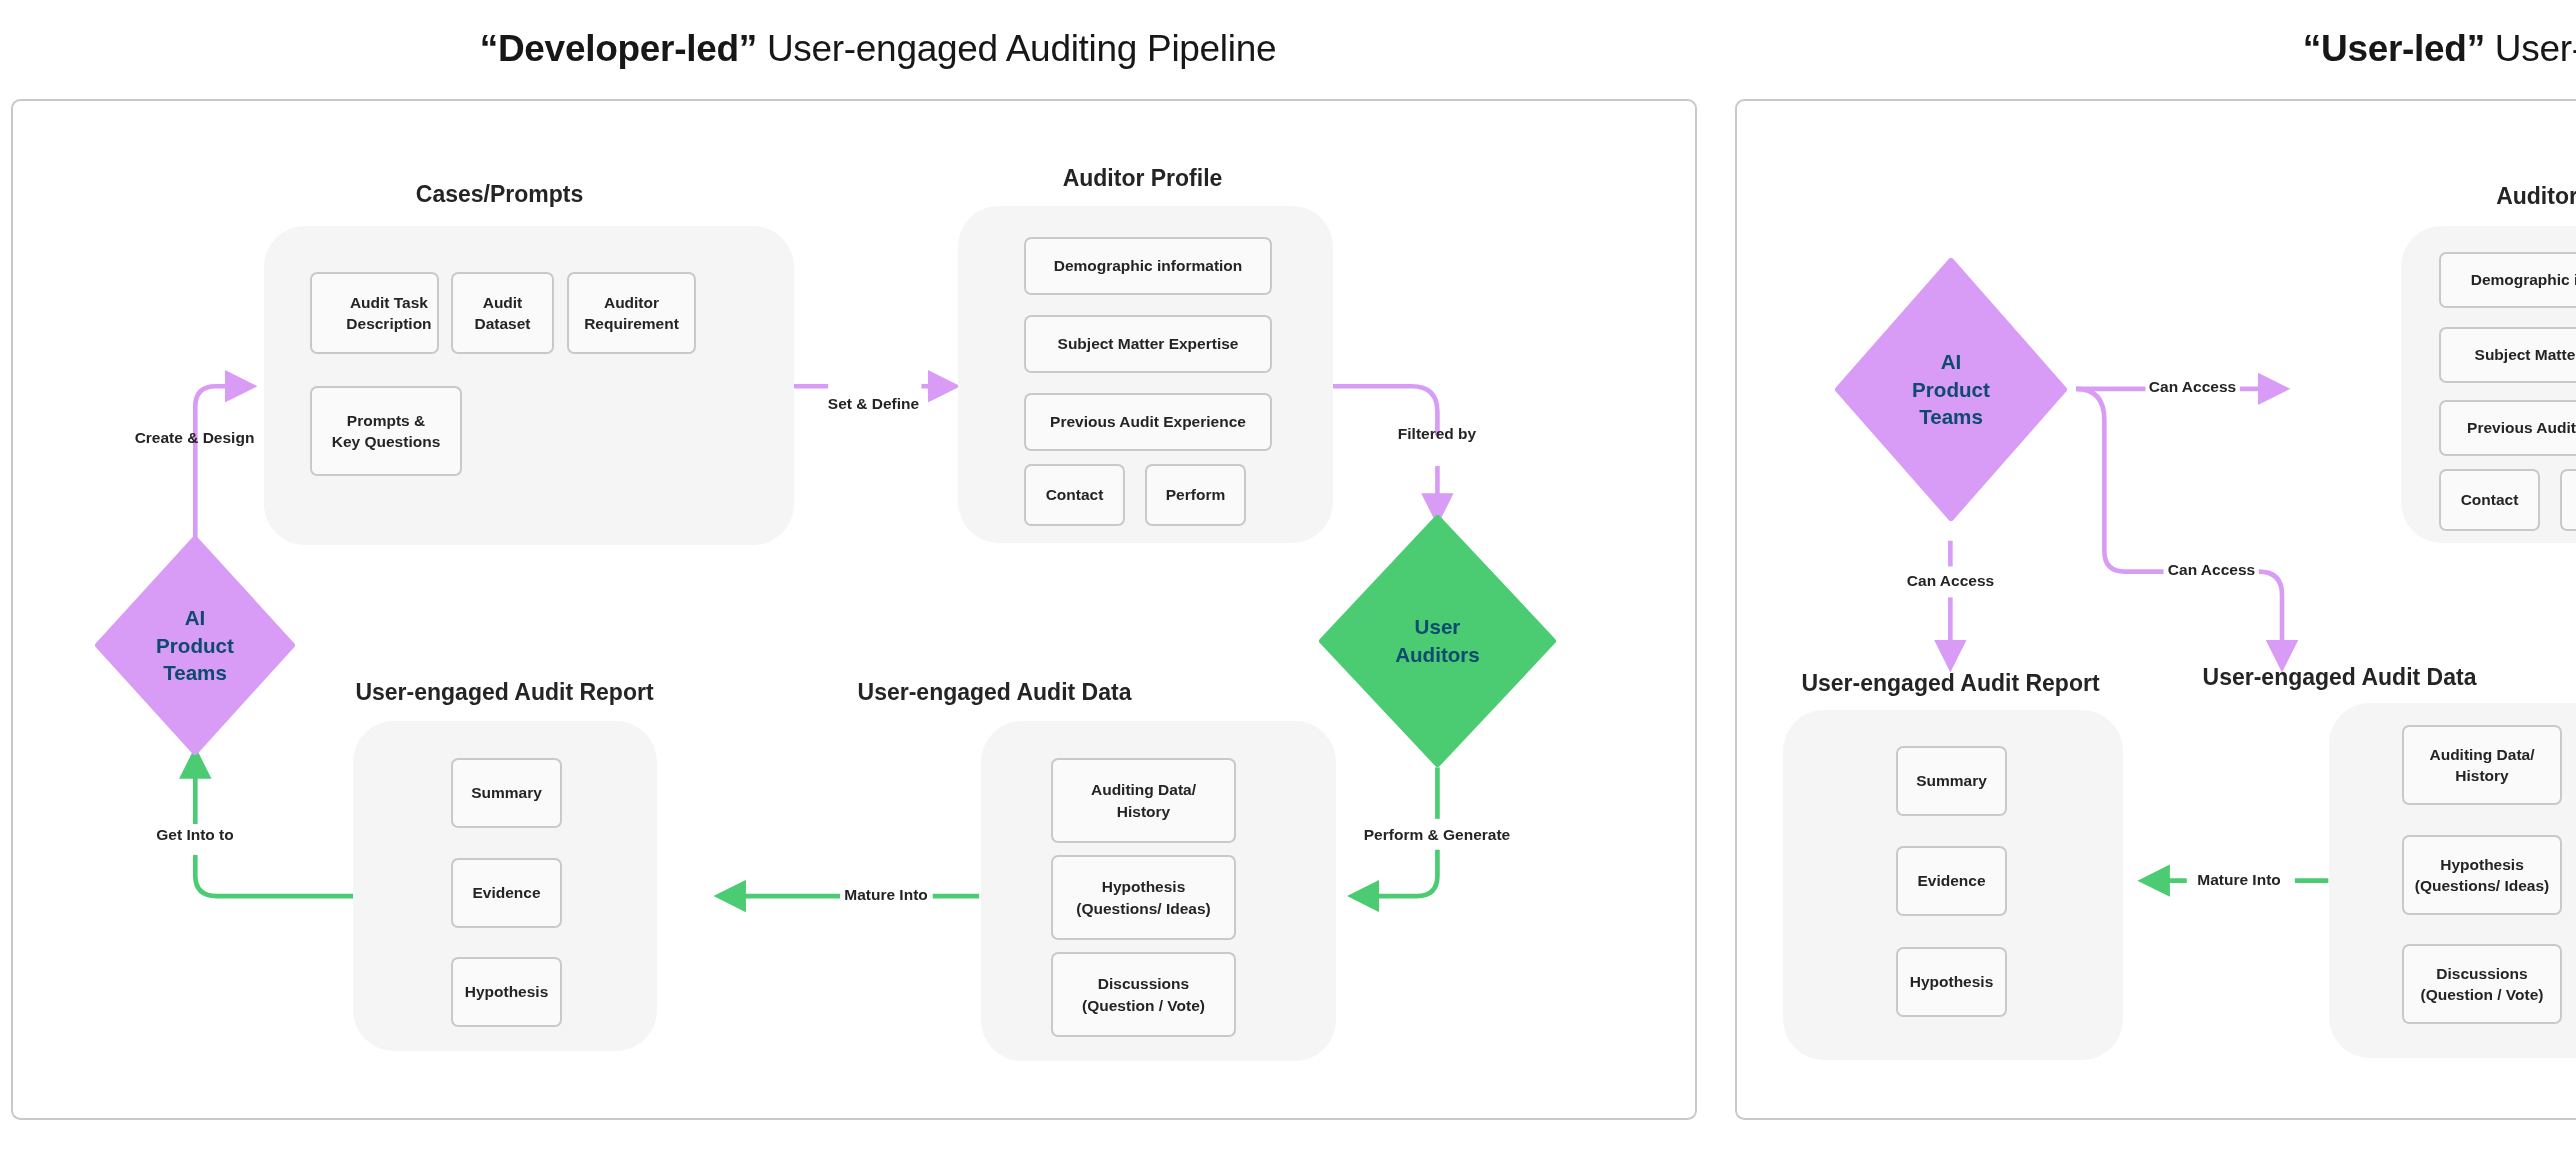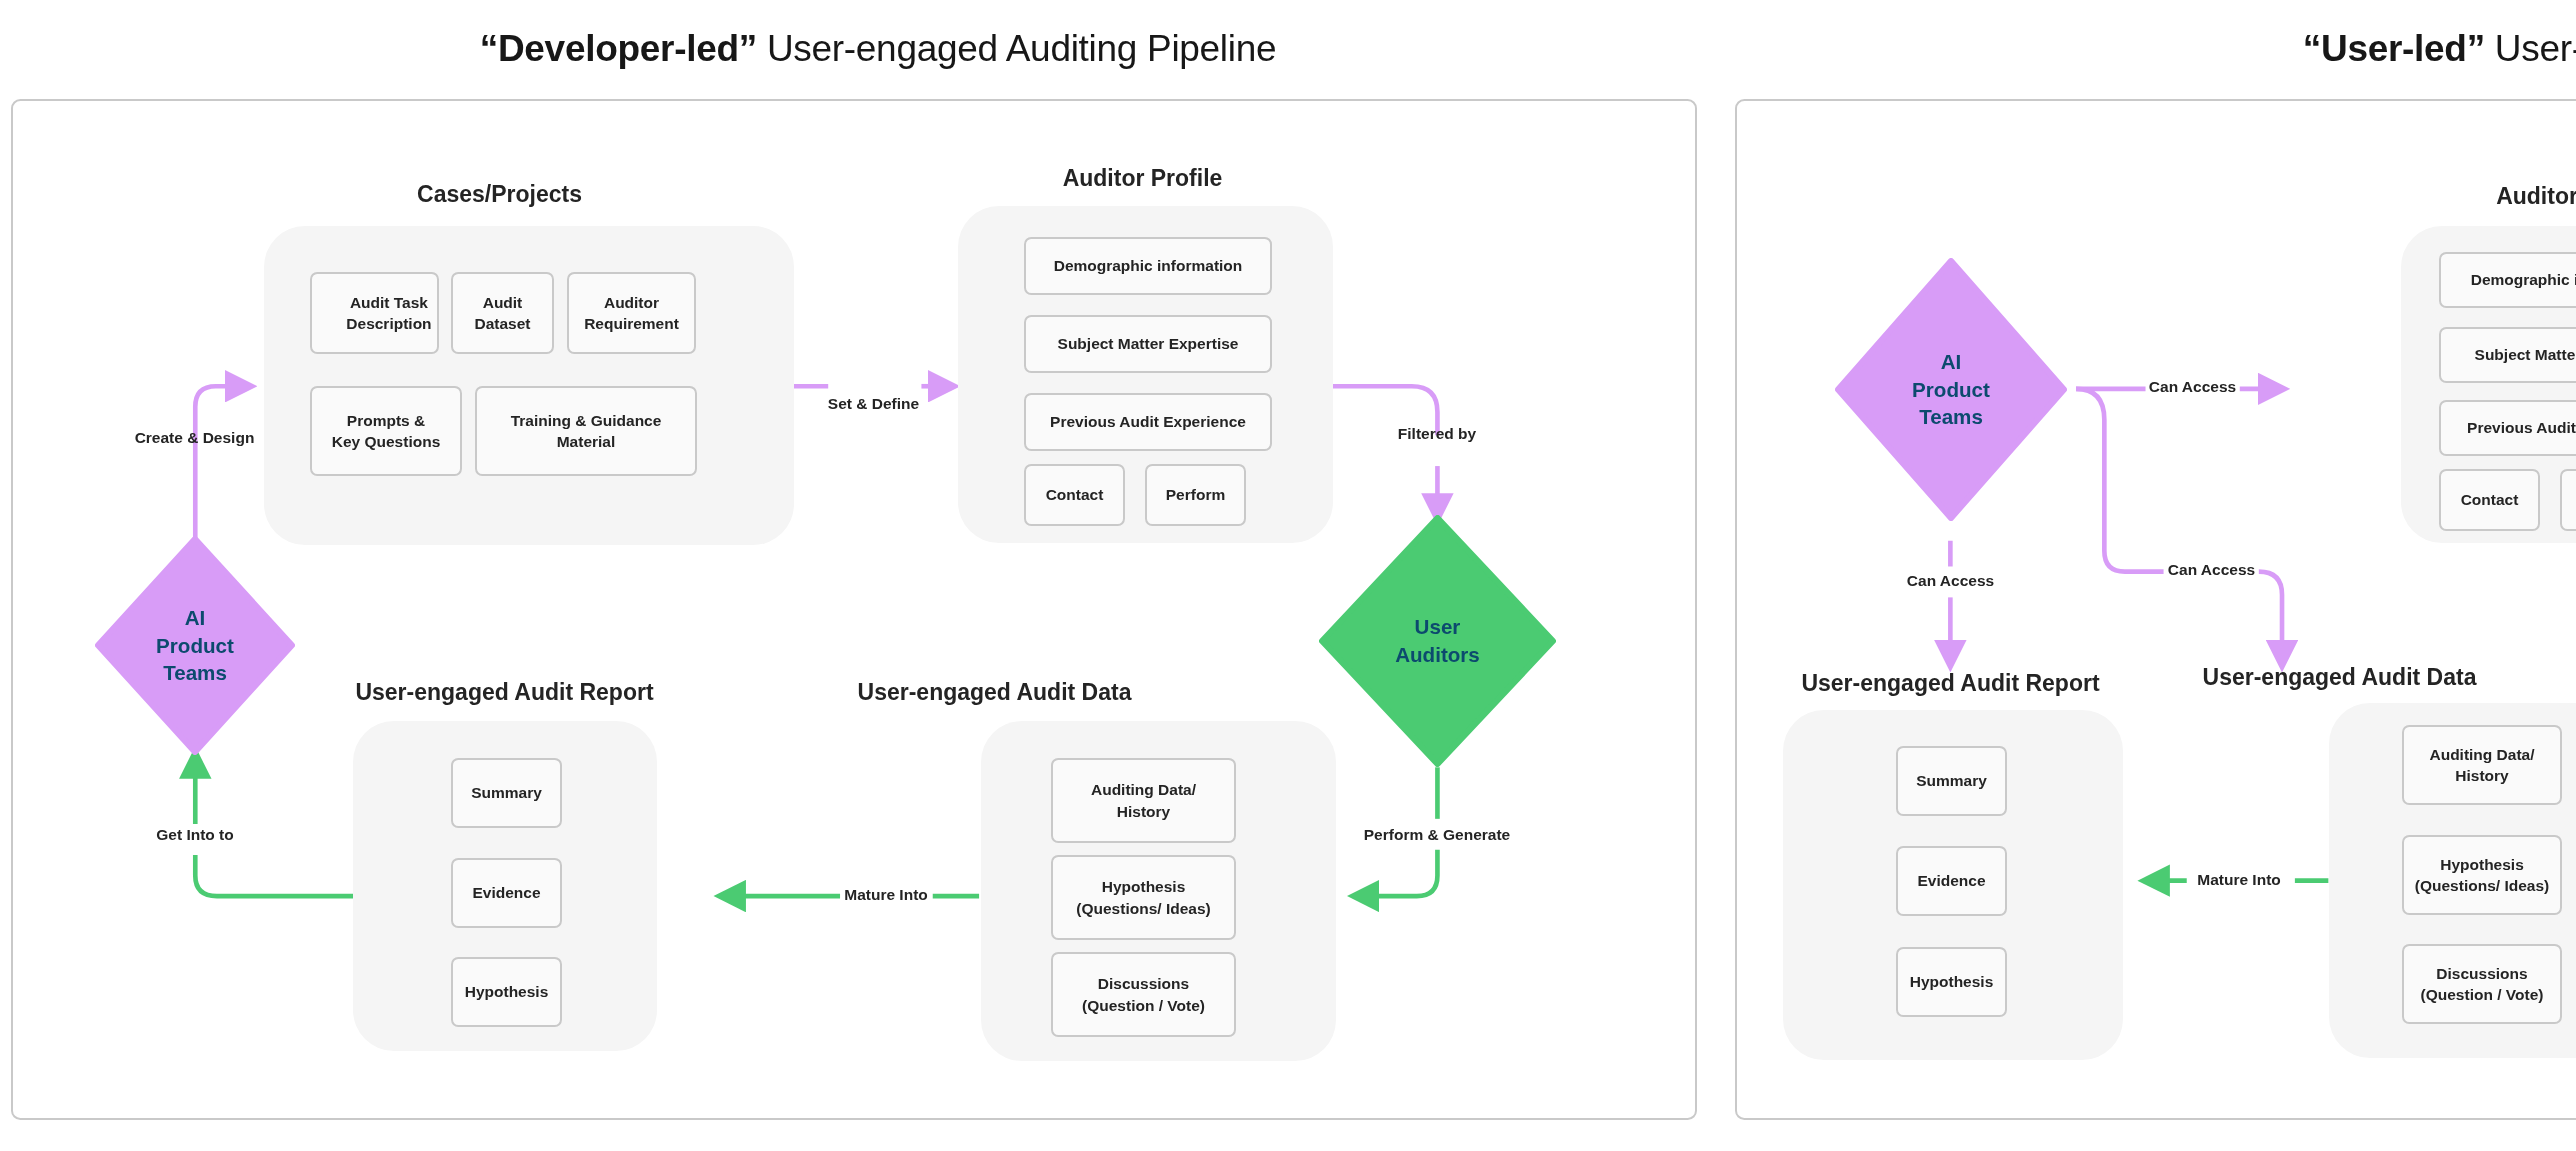--- a/index.html
+++ b/index.html
@@ -155,32 +155,30 @@
     <path d="M6130,1020 L6130,1100" fill="none" stroke="#4bcb72" stroke-width="9"></path>
     <path d="M6130,1160 L6130,1290" fill="none" stroke="#4bcb72" stroke-width="9" marker-end="url(#ar-g)"></path>
 
     <path d="M5680,1710 L5605,1710" fill="none" stroke="#4bcb72" stroke-width="9"></path>
     <path d="M5210,1710 L5160,1710" fill="none" stroke="#4bcb72" stroke-width="9" marker-end="url(#ar-g)"></path>
 
     <path d="M4520,1710 L4455,1710" fill="none" stroke="#4bcb72" stroke-width="9"></path>
     <path d="M4245,1710 L4165,1710" fill="none" stroke="#4bcb72" stroke-width="9" marker-end="url(#ar-g)"></path>
   </svg>
 
-  <div class="group-title" style="left:355px;top:181px;width:289px;">Cases/Projects</div>
+  <div class="group-title" style="left:355px;top:181px;width:289px;">Cases/Prompts</div>
   <div class="group" style="left:264px;top:226px;width:530px;height:319px;"></div>
   <div class="box" style="left:310px;top:272px;width:129px;height:82px;font-size:15.5px;white-space:pre-line;padding-left:33px;">Audit Task
 Description</div>
   <div class="box" style="left:451px;top:272px;width:103px;height:82px;font-size:15.5px;white-space:pre-line;">Audit
 Dataset</div>
   <div class="box" style="left:567px;top:272px;width:129px;height:82px;font-size:15.5px;white-space:pre-line;">Auditor
 Requirement</div>
   <div class="box" style="left:310px;top:386px;width:152px;height:90px;font-size:15.5px;white-space:pre-line;">Prompts &amp;
 Key Questions</div>
-  <div class="box" style="left:475px;top:386px;width:222px;height:90px;font-size:15.5px;white-space:pre-line;">Training &amp; Guidance
-Material</div>
 
   <div class="group-title" style="left:952px;top:165px;width:381px;">Auditor Profile</div>
   <div class="group" style="left:958px;top:206px;width:375px;height:337px;"></div>
   <div class="box" style="left:1024px;top:237px;width:248px;height:58px;font-size:15.5px;">Demographic information</div>
   <div class="box" style="left:1024px;top:315px;width:248px;height:58px;font-size:15.5px;">Subject Matter Expertise</div>
   <div class="box" style="left:1024px;top:393px;width:248px;height:58px;font-size:15.5px;">Previous Audit Experience</div>
   <div class="box" style="left:1024px;top:464px;width:101px;height:62px;font-size:15.5px;">Contact</div>
   <div class="box" style="left:1145px;top:464px;width:101px;height:62px;font-size:15.5px;">Perform</div>
 
   <div class="diamond" style="left:95px;top:536px;width:200px;height:219px;font-size:20.6px;white-space:pre-line;">

